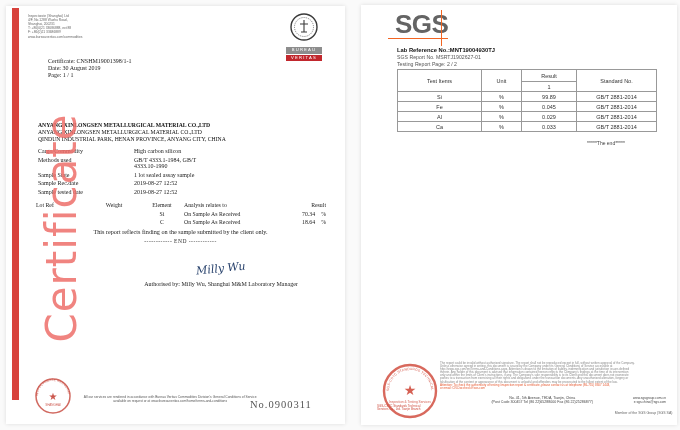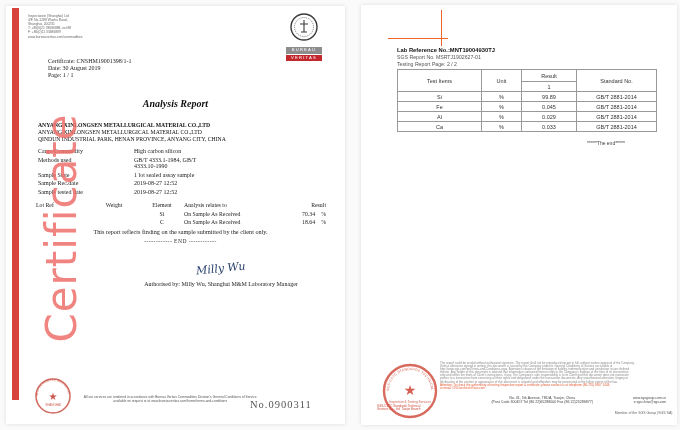--- a/index.html
+++ b/index.html
@@ -97,21 +97,20 @@
       <div class="bv-bar bar-gray">BUREAU</div>
       <div class="bv-bar bar-red">VERITAS</div>
     </div>
 
     <div class="bv-meta">
       <div>Certificate: CNSHM19001398/1-1</div>
       <div>Date: 30 August 2019</div>
       <div>Page: 1 / 1</div>
     </div>
 
-    <div class="bv-title">Analysis Report</div>
 
     <div class="bv-client">
       <div class="b">ANYANG XINLONGSEN METALLURGICAL MATERIAL CO.,LTD</div>
       <div>ANYANG XINLONGSEN METALLURGICAL MATERIAL CO.,LTD</div>
       <div>QINDUN INDUSTRIAL PARK, HENAN PROVINCE, ANYANG CITY, CHINA</div>
     </div>
 
     <div class="bv-details">
       <div>Cargo/Commodity</div>
       <div class="val">High carbon silicon</div>
@@ -177,20 +176,21 @@
 
     <div class="bv-footer">
       <div>All our services are rendered in accordance with Bureau Veritas Commodities Division's General Conditions of Service</div>
       <div>available on request or at www.bureauveritas.com/home/terms-and-conditions</div>
     </div>
 
     <div class="bv-docno">No.0900311</div>
   </div>
 
   <div class="doc doc-sgs">
+    <div class="sgs-logo">SGS</div>
     <div class="sgs-hline"></div>
     <div class="sgs-vline"></div>
 
     <div class="sgs-meta">
       <div class="b">Lab Reference No.:MNT19004930TJ</div>
       <div>SGS Report No. MSRTJ1902627-01</div>
       <div>Testing Report Page: 2 / 2</div>
     </div>
 
     <div class="sgs-table">

